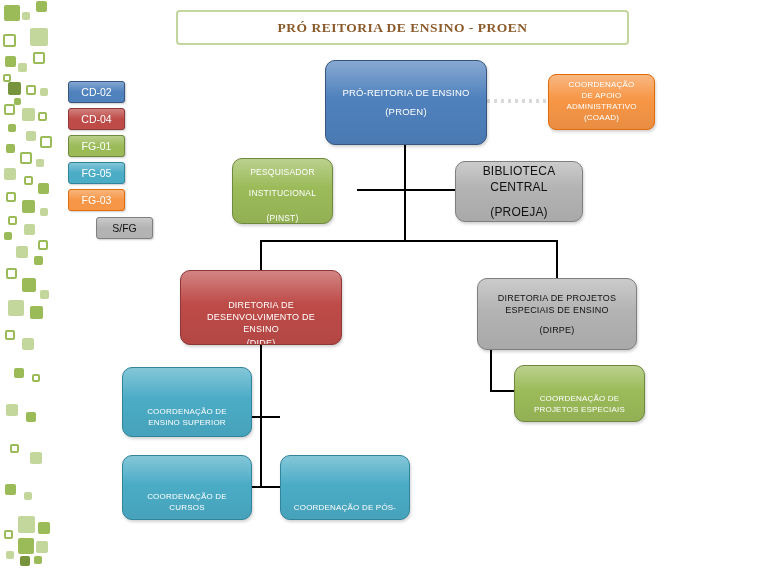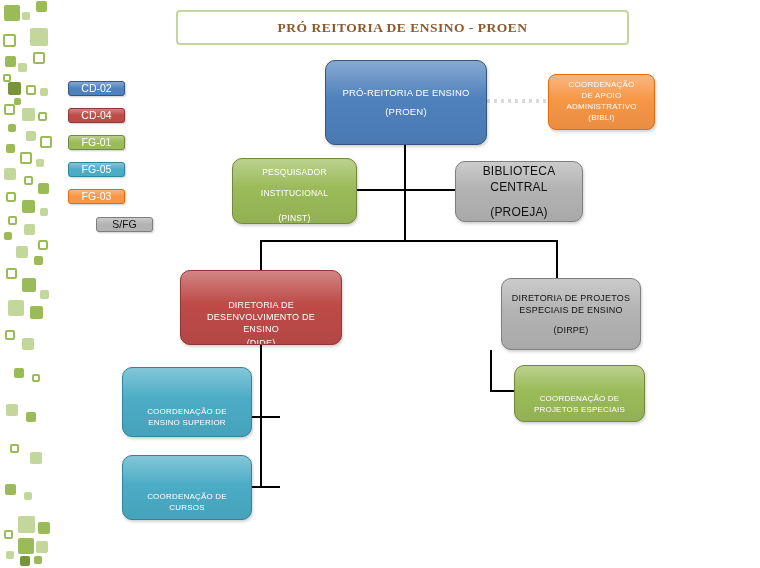--- a/index.html
+++ b/index.html
@@ -14,22 +14,22 @@
   .sq-o  { background:transparent; border:2px solid var(--decor-green-mid); }
 
   
   .title-box { position:absolute; left:176px; top:10px; width:453px; height:35px;
     border:2px solid var(--title-border); border-radius:4px; background:#fff;
     display:flex; align-items:center; justify-content:center; }
   .title-text { font-family:"Liberation Serif", serif; font-weight:bold; font-size:13.5px;
     color:var(--title-text); letter-spacing:.5px; }
 
   
-  .legend-item { position:absolute; left:68px; width:57px; height:15px; border-radius:3px;
-    display:flex; justify-content:center; font-size:10.5px; color:#fff;
+  .legend-item { position:absolute; left:68px; width:57px; height:22px; border-radius:3px;
+    display:flex; align-items:center; justify-content:center; font-size:10.5px; color:#fff;
     box-shadow:1px 1px 2px rgba(0,0,0,.2);
     background-image:linear-gradient(to bottom, rgba(255,255,255,.30), rgba(255,255,255,0) 50%); }
   .lg-cd02 { top:81px;  background-color:var(--cd02); border:1px solid var(--cd02-border); }
   .lg-cd04 { top:108px; background-color:var(--cd04); border:1px solid var(--cd04-border); }
   .lg-fg01 { top:135px; background-color:var(--fg01); border:1px solid var(--fg01-border); }
   .lg-fg02 { top:162px; background-color:var(--fg02); border:1px solid var(--fg02-border); }
   .lg-fg03 { top:189px; background-color:var(--fg03); border:1px solid var(--fg03-border); }
   .lg-sfg  { top:217px; background-color:var(--sfg);  border:1px solid var(--sfg-border); color:#111;margin-left:28px; }
 
   
@@ -49,30 +49,30 @@
   .lvl-cd04 { background-color:var(--cd04); border:1px solid var(--cd04-border); }
   .lvl-fg01 { background-color:var(--fg01); border:1px solid var(--fg01-border); }
   .lvl-fg02 { background-color:var(--fg02); border:1px solid var(--fg02-border); }
   .lvl-fg03 { background-color:var(--fg03); border:1px solid var(--fg03-border); }
   .lvl-sfg  { background-color:var(--sfg);  border:1px solid var(--sfg-border); color:#111; }
 
   .pos-proen  { left:325px; top:60px;  width:162px; height:85px; font-size:9.5px; }
   .pos-coaad  { left:548px; top:74px;  width:107px; height:56px; font-size:8px; border-radius:8px; }
   .pos-coaad .nm { max-width:72px; }
   .pos-coaad .ac { margin-top:1px; }
-  .pos-pinst  { left:232px; top:158px; width:125px; height:66px; font-size:8.5px;
+  .pos-pinst  { left:232px; top:158px; width:101px; height:66px; font-size:8.5px;
     justify-content:flex-start; padding-top:3px; }
   .pos-pinst .nm { line-height:2.5; }
   .pos-pinst .ac { margin-top:8px; }
   .pos-bibli  { left:455px; top:161px; width:128px; height:61px; font-size:12px; }
   .pos-bibli .ac { margin-top:8px; }
   .pos-dide   { left:180px; top:270px; width:162px; height:75px; font-size:9px;
     justify-content:flex-start; padding:28px 26px 0 26px; }
   .pos-dide .ac { margin-top:2px; }
-  .pos-dirpe  { left:477px; top:278px; width:140px; height:72px; font-size:9px;margin-left:24px; }
+  .pos-dirpe  { left:477px; top:278px; width:160px; height:72px; font-size:9px; }
   .pos-dirpe .ac { margin-top:8px; }
   .pos-censup { left:122px; top:367px; width:130px; height:70px; font-size:8px;
     justify-content:flex-end; padding-bottom:7px; }
   .pos-proeja { left:280px; top:367px; width:130px; height:70px; font-size:8px;
     justify-content:flex-end; padding-bottom:13px; }
   .pos-cursos { left:122px; top:455px; width:130px; height:65px; font-size:8px;
     justify-content:flex-end; padding-bottom:5px; }
   .pos-pos    { left:280px; top:455px; width:130px; height:65px; font-size:8px;
     justify-content:flex-end; padding-bottom:5px; }
   .pos-projesp{ left:514px; top:365px; width:131px; height:57px; font-size:8px;
@@ -179,21 +179,21 @@
   <div class="conn" style="left:490px;top:390px;width:24px;height:2px"></div>
   <div class="conn dotted" style="left:487px;top:99px;width:61px;height:4px"></div>
 
   <div class="node lvl-cd02 pos-proen">
     <div class="nm">PRÓ-REITORIA DE ENSINO</div>
     <div class="ac">(PROEN)</div>
   </div>
 
   <div class="node lvl-fg03 pos-coaad">
     <div class="nm">COORDENAÇÃO DE APOIO ADMINISTRATIVO</div>
-    <div class="ac">(BIBLI)</div>
+    <div class="ac">(COAAD)</div>
   </div>
 
   <div class="node lvl-fg01 pos-pinst">
     <div class="nm">PESQUISADOR INSTITUCIONAL</div>
     <div class="ac">(PINST)</div>
   </div>
 
   <div class="node lvl-sfg pos-bibli">
     <div class="nm">BIBLIOTECA CENTRAL</div>
     <div class="ac">(PROEJA)</div>
@@ -211,18 +211,21 @@
 
   <div class="node lvl-fg02 pos-censup">
     <div class="nm">COORDENAÇÃO DE ENSINO SUPERIOR</div>
   </div>
 
 
   <div class="node lvl-fg02 pos-cursos">
     <div class="nm">COORDENAÇÃO DE CURSOS</div>
   </div>
 
+  <div class="node lvl-fg02 pos-pos">
+    <div class="nm">COORDENAÇÃO DE PÓS-</div>
+  </div>
 
   <div class="node lvl-fg01 pos-projesp">
     <div class="nm">COORDENAÇÃO DE PROJETOS ESPECIAIS</div>
   </div>
 
 </div>
 
 </body></html>

